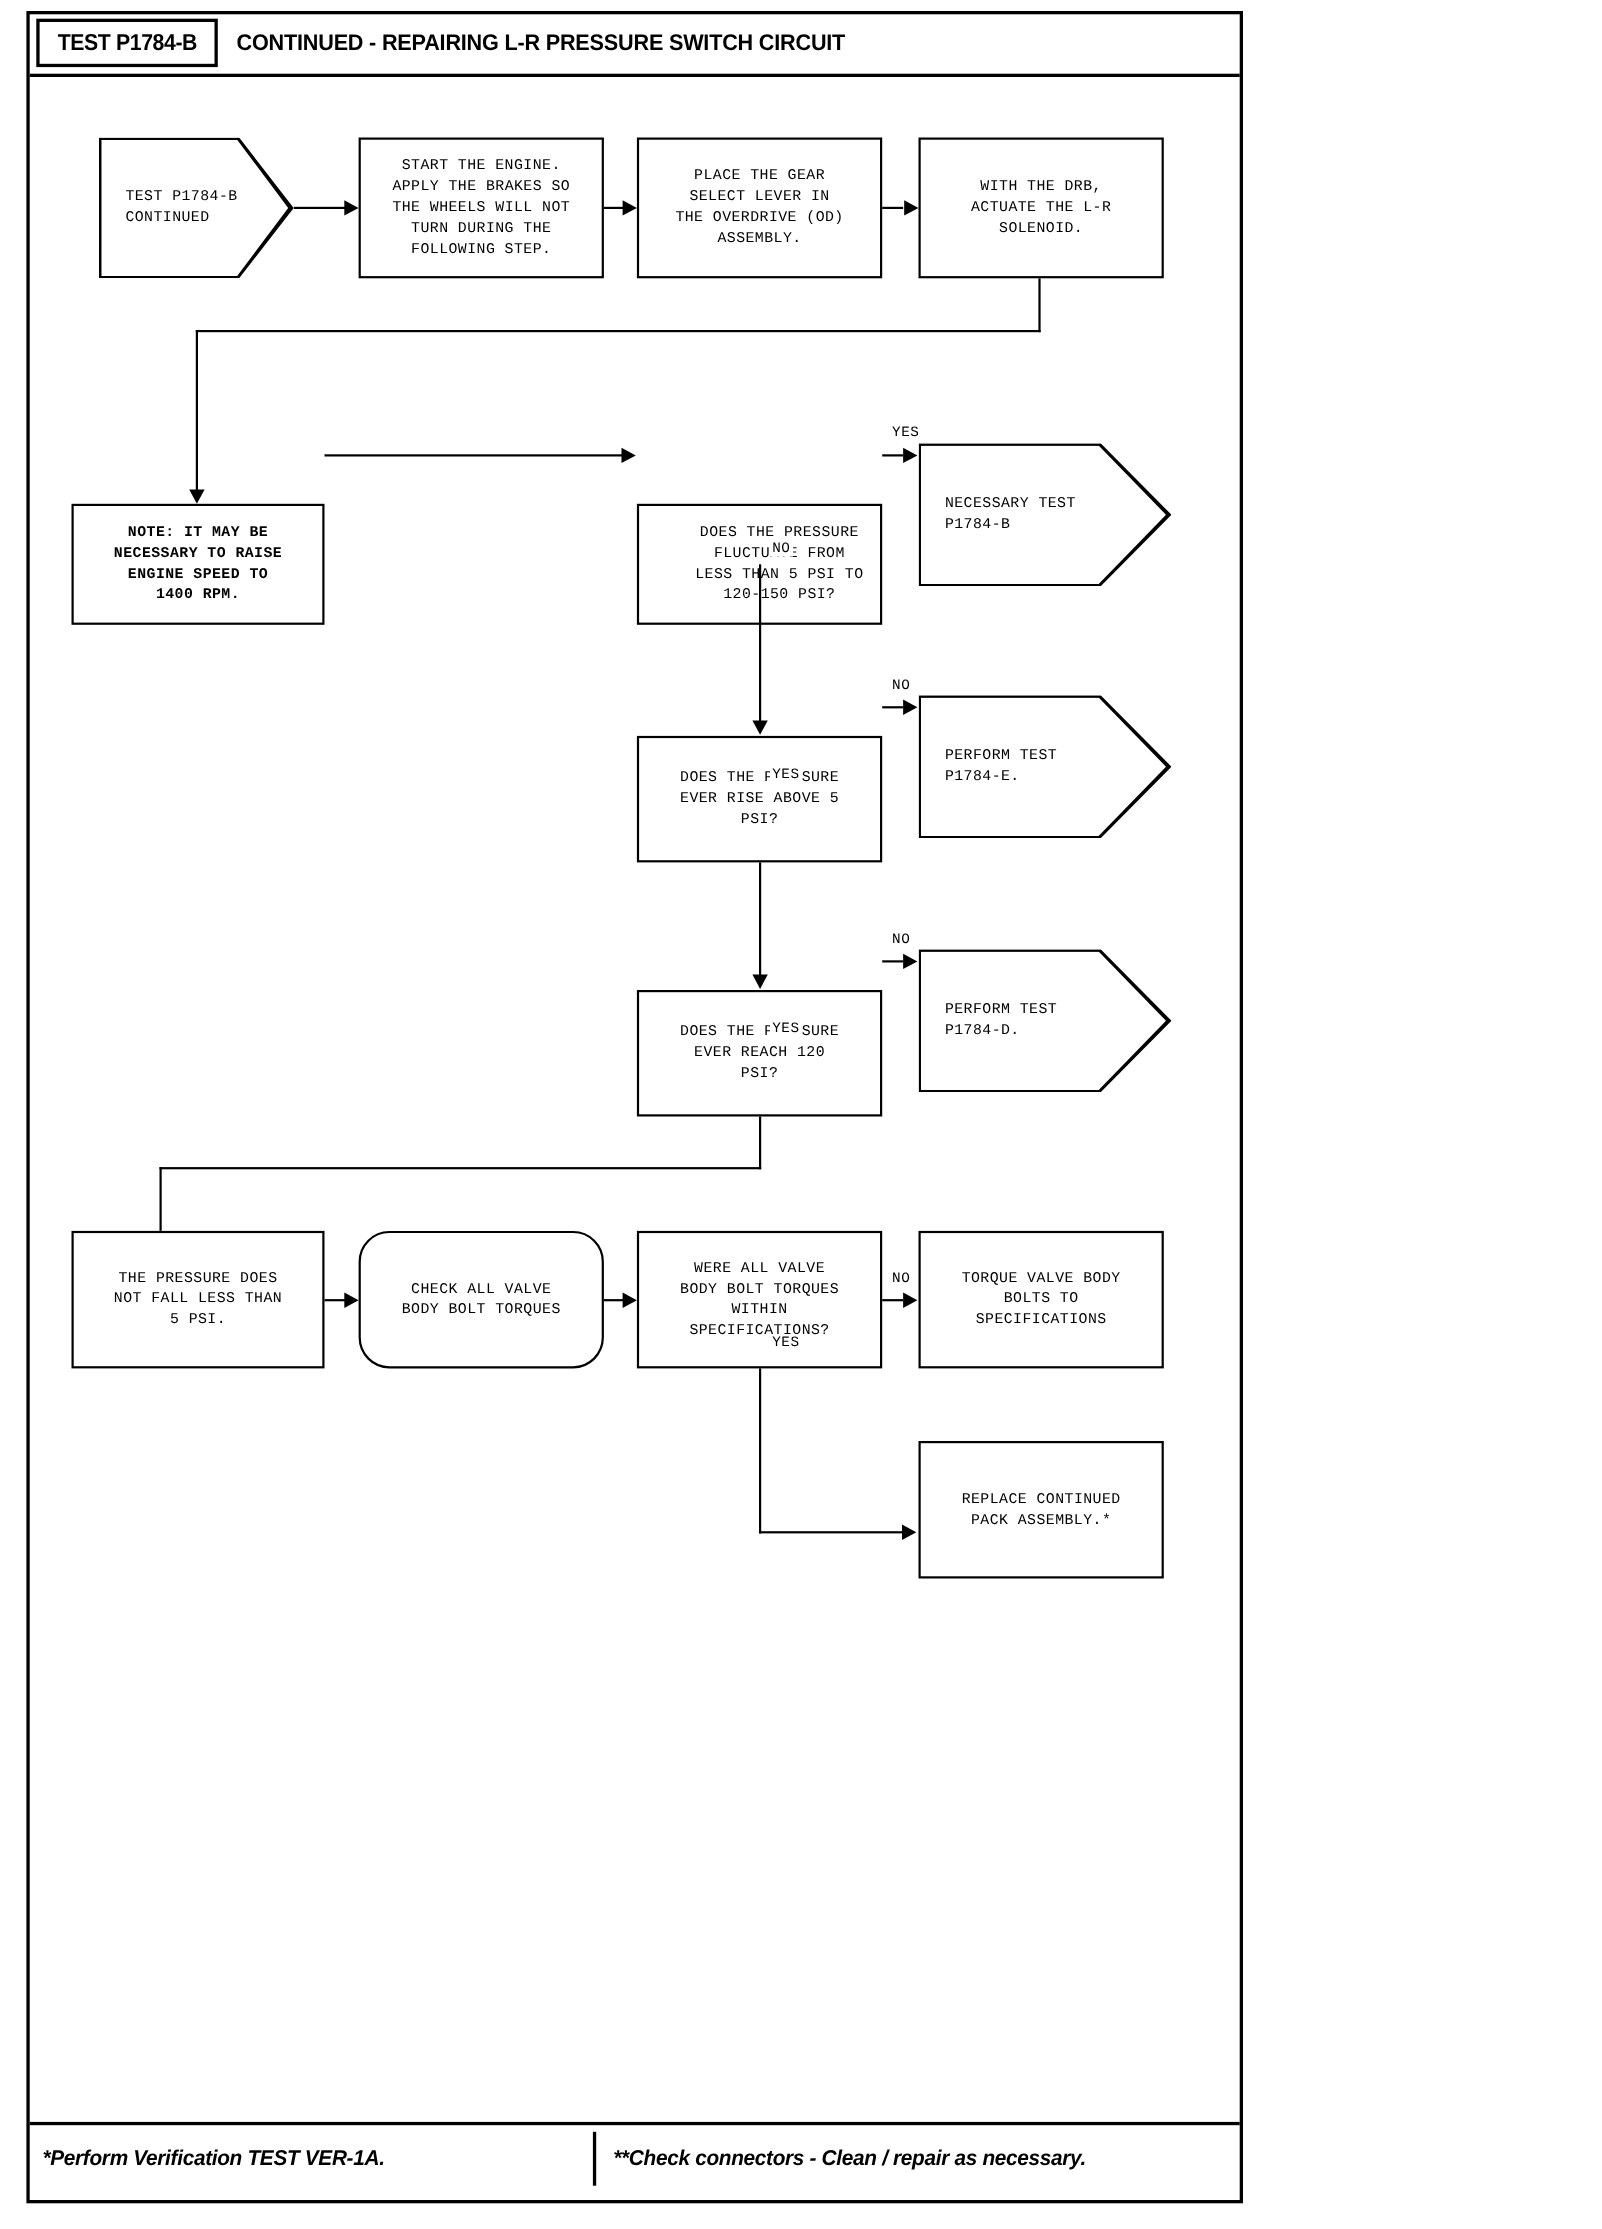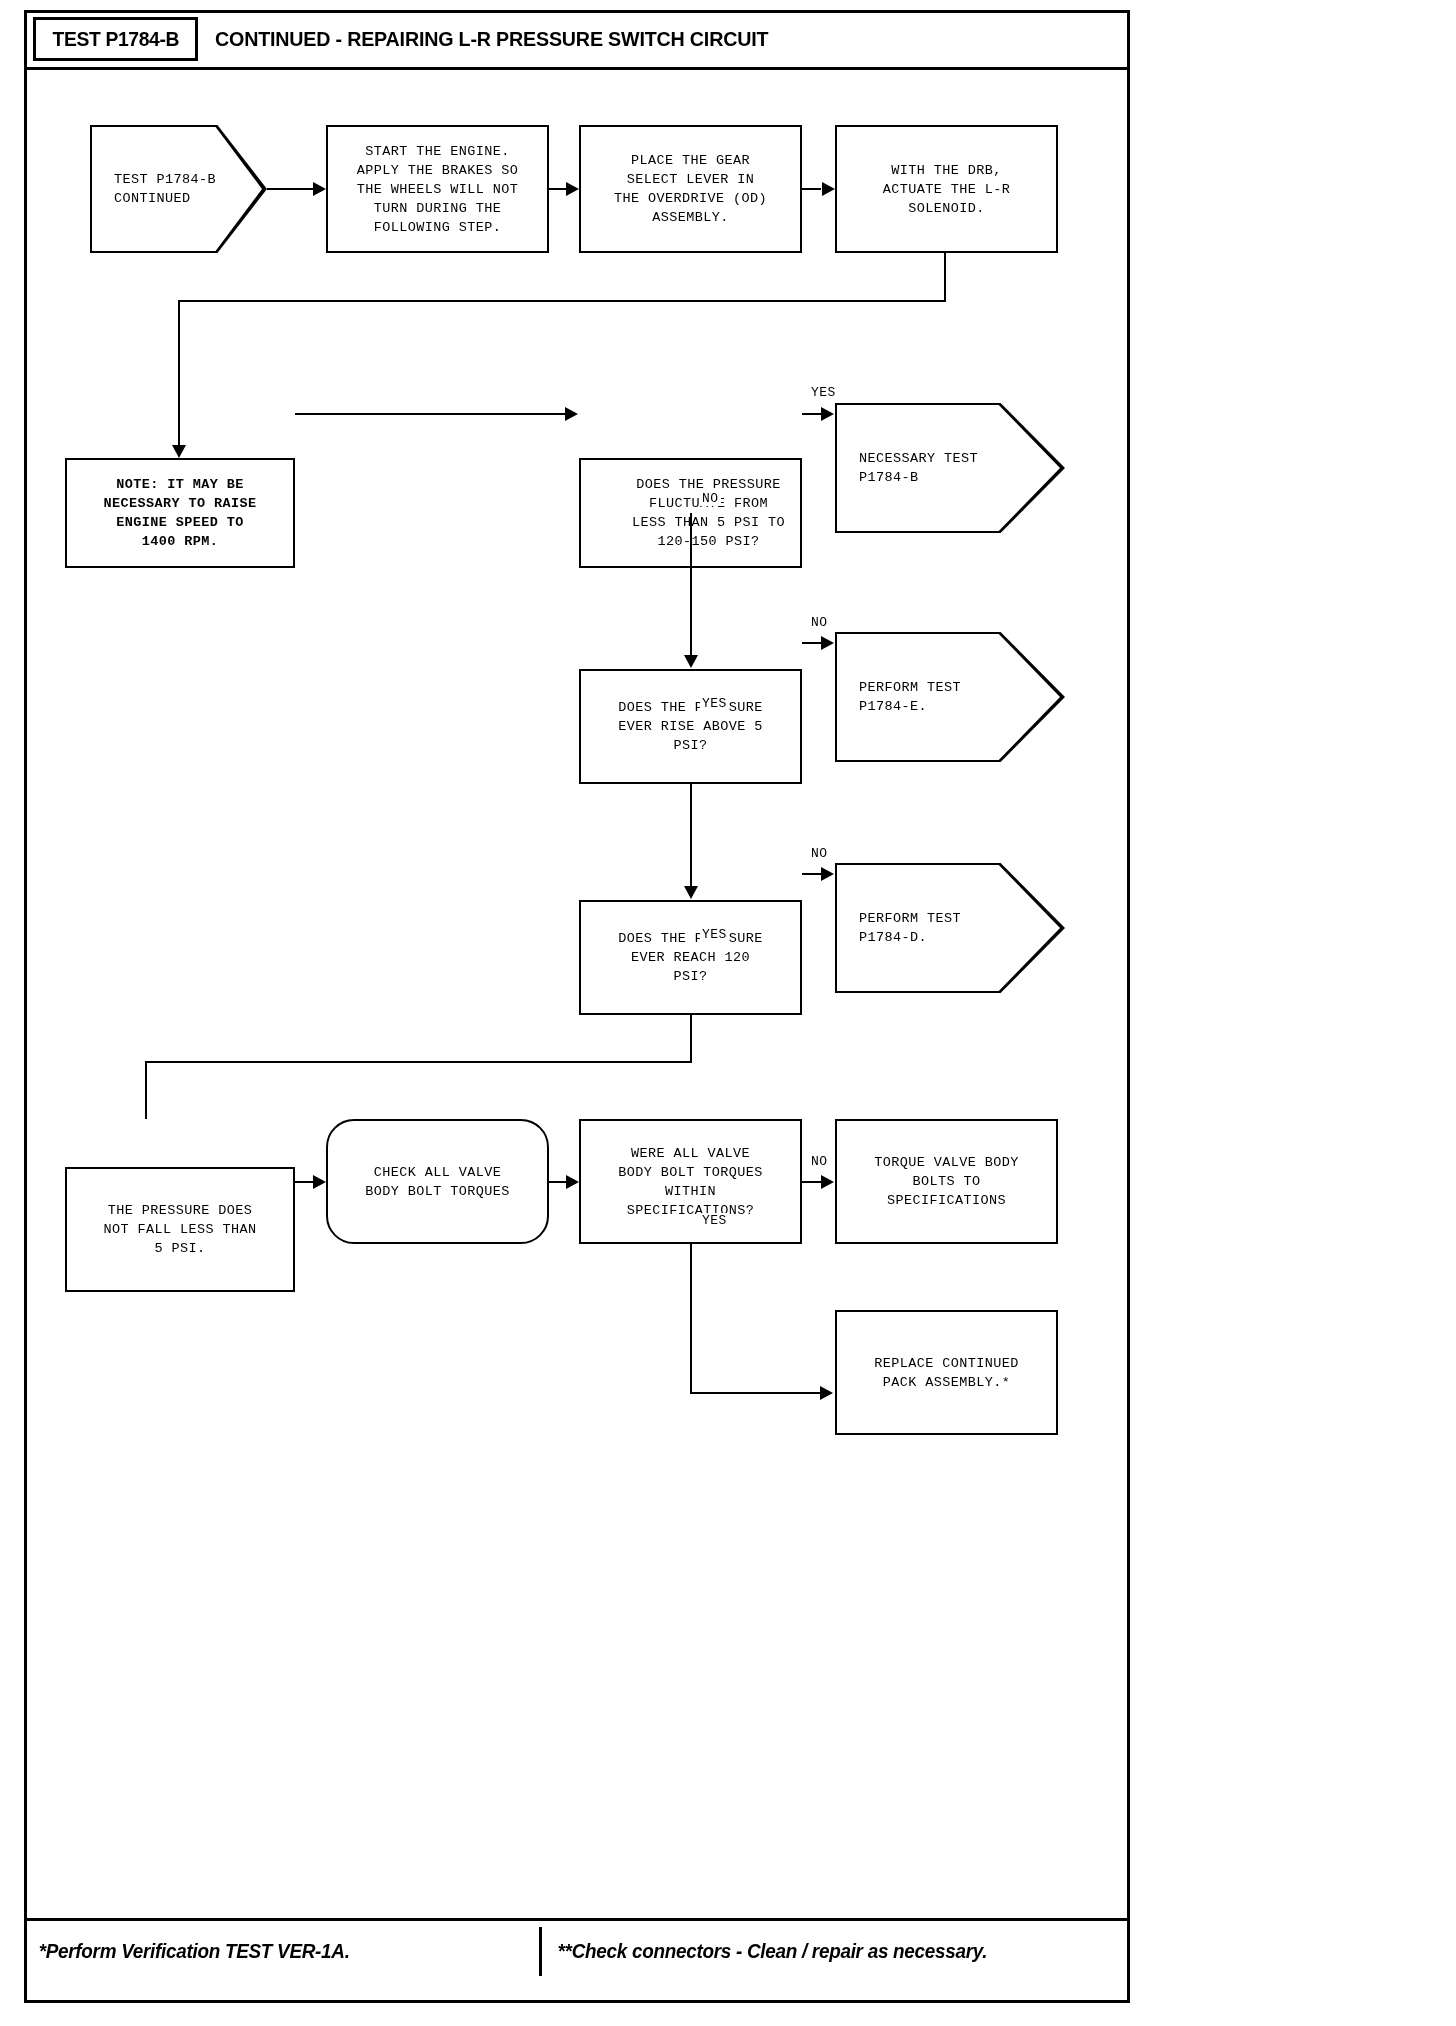--- a/index.html
+++ b/index.html
@@ -48,21 +48,21 @@
   }
 
   
   #canvas {
     position:absolute; left:0; top:57px;
     width:100%; height:1869px;
   }
 
   
   #footer {
-    position:absolute; left:0; bottom:18px;
+    position:absolute; left:0; bottom:7px;
     width:100%; height:64px;
     border-top:3px solid #000;
     display:flex;
   }
   .footer-cell {
     display:flex; align-items:center;
     font-size:19.5px;
     font-weight:bold; font-style:italic;
     font-family:"Liberation Sans", sans-serif;
     letter-spacing:-0.3px;
@@ -284,21 +284,21 @@
 
     <div class="hline" style="left:775px; top:803px; width:19px;"></div>
     <div class="ah-right" style="left:794px; top:797px;"></div>
     <div class="elabel" style="left:782px; top:776px;">NO</div>
 
     <div class="elabel" style="left:673px; top:857px;">YES</div>
     <div class="vline" style="left:663px; top:945px; height:48px;"></div>
     <div class="hline" style="left:118px; top:991px; width:547px;"></div>
     <div class="vline" style="left:118px; top:991px; height:58px;"></div>
 
-    <div class="node" style="left:38px; top:1049px; width:230px; height:125px;margin-top:48px;">
+    <div class="node" style="left:38px; top:1049px; width:230px; height:125px;">
       <span class="txt">THE PRESSURE DOES
 NOT FALL LESS THAN
 5 PSI.</span>
     </div>
 
     <div class="node" style="left:299px; top:1049px; width:223px; height:125px;border-radius:28px;">
       <span class="txt">CHECK ALL VALVE
 BODY BOLT TORQUES</span>
     </div>
 

